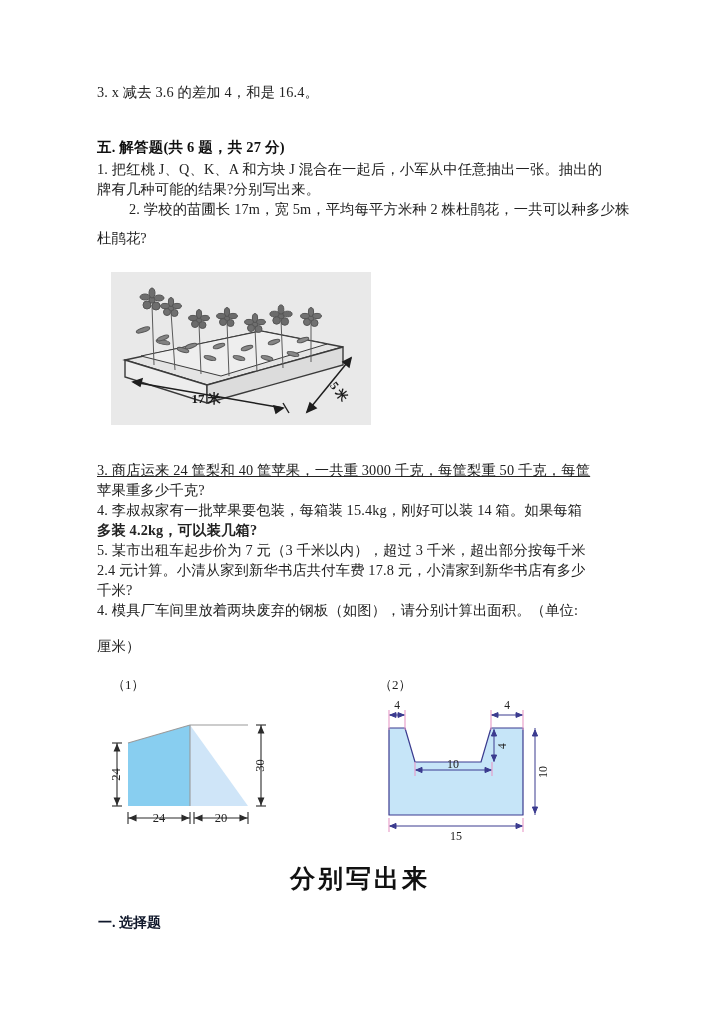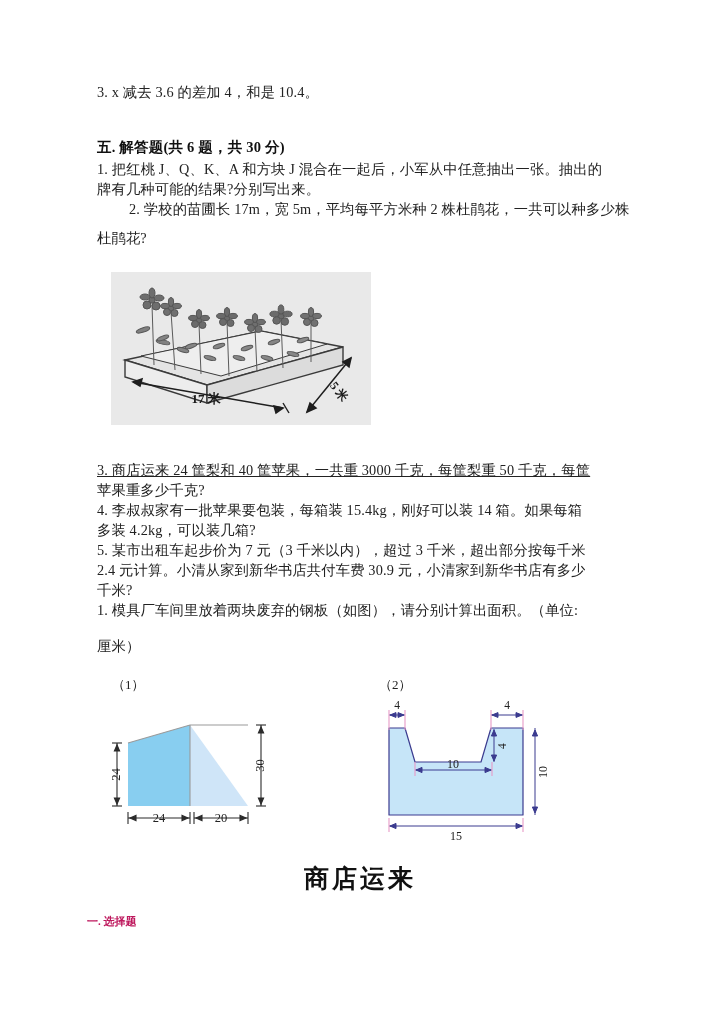--- a/index.html
+++ b/index.html
@@ -68,63 +68,63 @@
     top: 862px;
     text-align: center;
     font-size: 25px;
     font-weight: 600;
     letter-spacing: 3px;
     color: #111;
     font-family: "Liberation Serif", "DejaVu Serif", serif;
   }
   .answer-sub {
     position: absolute;
-    left: 87px;
+    left: 98px;
     top: 914px;
-    font-size: 11px;
+    font-size: 14px;
     font-weight: bold;
-    color: #be185d;
+    color: #0f172a;
   }
 
   
   .fig-label {
     position: absolute;
     font-size: 13px;
     color: #222;
   }
   svg { display: block; }
 </style>
 </head>
 <body>
 
 <div class="page">
 
   <div class="content">
 
-    <p class="ln para abs" style="left:0; top:82px;">3. x 减去 3.6 的差加 4，和是 10.4。</p>
-
-    <p class="blk-heading abs" style="left:0; top:122px;">五. 解答题(共 6 题，共 30 分)</p>
+    <p class="ln para abs" style="left:0; top:82px;">3. x 减去 3.6 的差加 4，和是 16.4。</p>
+
+    <p class="blk-heading abs" style="left:0; top:122px;">五. 解答题(共 6 题，共 27 分)</p>
 
     <p class="ln para abs" style="left:0; top:159px;">1. 把红桃 J、Q、K、A 和方块 J 混合在一起后，小军从中任意抽出一张。抽出的</p>
     <p class="ln para abs" style="left:0; top:179px;">牌有几种可能的结果?分别写出来。</p>
 
     <p class="ln para abs" style="left:0; top:199px;margin-left:32px;">2. 学校的苗圃长 17m，宽 5m，平均每平方米种 2 株杜鹃花，一共可以种多少株</p>
     <p class="ln para abs" style="left:0; top:228px;font-family:Liberation Serif, serif;">杜鹃花?</p>
 
     <p class="ln para abs" style="left:0; top:460px;text-decoration:underline;">3. 商店运来 24 筐梨和 40 筐苹果，一共重 3000 千克，每筐梨重 50 千克，每筐</p>
     <p class="ln para abs" style="left:0; top:480px;">苹果重多少千克?</p>
 
     <p class="ln para abs" style="left:0; top:500px;text-align:right;">4. 李叔叔家有一批苹果要包装，每箱装 15.4kg，刚好可以装 14 箱。如果每箱</p>
-    <p class="ln para abs" style="left:0; top:520px;">多装 4.2kg，可以装几箱?</p>
+    <p class="ln para abs" style="left:0; top:520px;font-weight:bold;">多装 4.2kg，可以装几箱?</p>
 
     <p class="ln para abs" style="left:0; top:540px;">5. 某市出租车起步价为 7 元（3 千米以内），超过 3 千米，超出部分按每千米</p>
-    <p class="ln para abs" style="left:0; top:560px;">2.4 元计算。小清从家到新华书店共付车费 30.9 元，小清家到新华书店有多少</p>
+    <p class="ln para abs" style="left:0; top:560px;">2.4 元计算。小清从家到新华书店共付车费 17.8 元，小清家到新华书店有多少</p>
     <p class="ln para abs" style="left:0; top:580px;">千米?</p>
 
-    <p class="ln para abs" style="left:0; top:600px;">1. 模具厂车间里放着两块废弃的钢板（如图），请分别计算出面积。（单位:</p>
+    <p class="ln para abs" style="left:0; top:600px;">4. 模具厂车间里放着两块废弃的钢板（如图），请分别计算出面积。（单位:</p>
     <p class="ln para abs" style="left:0; top:636px;">厘米）</p>
   </div>
 
   <div class="photo">
     <svg width="260" height="153" viewBox="0 0 260 153">
       <rect x="0" y="0" width="260" height="153" fill="#e9e9e9"></rect>
 
       <g stroke="#3a3a3a" stroke-width="1.4" fill="none">
         <path d="M14 88 L150 59 L232 75 L96 113 Z" fill="#e4e4e4"></path>
         <path d="M14 88 L14 105 L96 131 L96 113 Z" fill="#ededed"></path>
@@ -366,16 +366,16 @@
         <polygon points="147,128 141,125.4 141,130.6"></polygon>
       </g>
       <g stroke="#e79ac7" stroke-width="1.1">
         <line x1="14" y1="120" x2="14" y2="134"></line>
         <line x1="148" y1="120" x2="148" y2="134"></line>
       </g>
       <text x="81" y="142" font-family="'Liberation Serif',serif" font-size="12" fill="#222" text-anchor="middle">15</text>
     </svg>
   </div>
 
-  <div class="answer-title">商店运来</div>
+  <div class="answer-title">分别写出来</div>
   <div class="answer-sub">一. 选择题</div>
 
 </div>
 
 </body></html>

